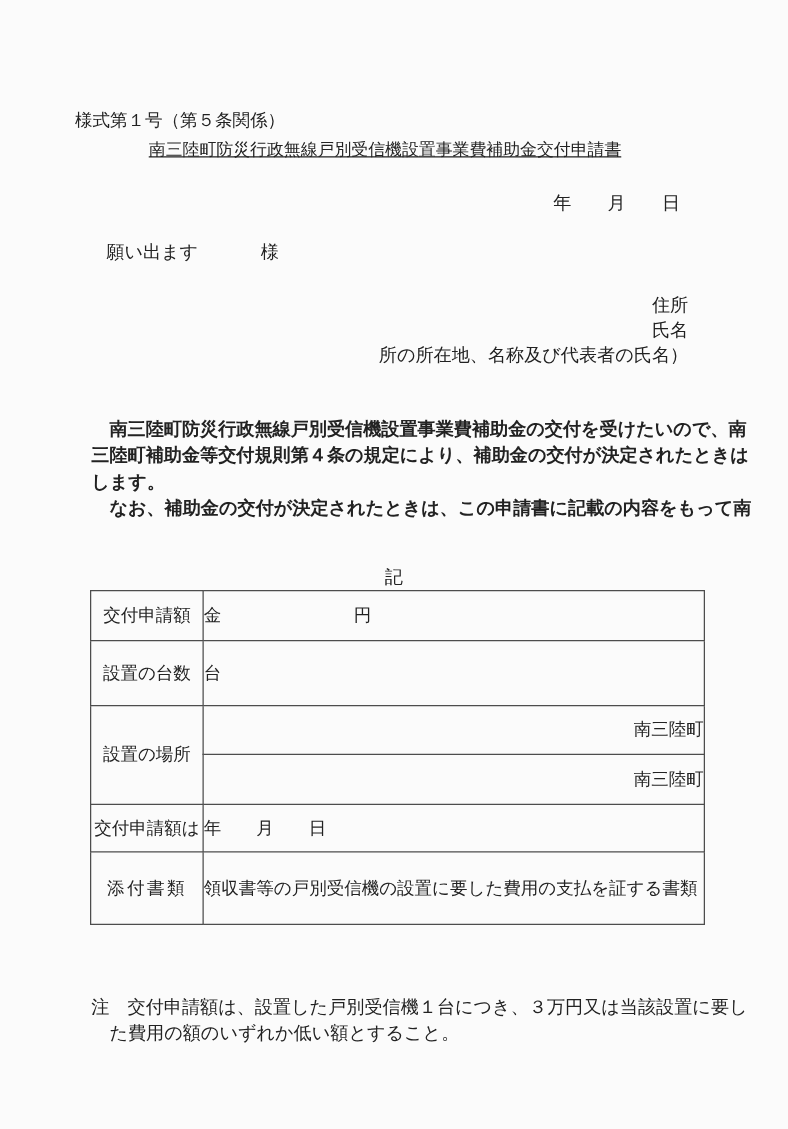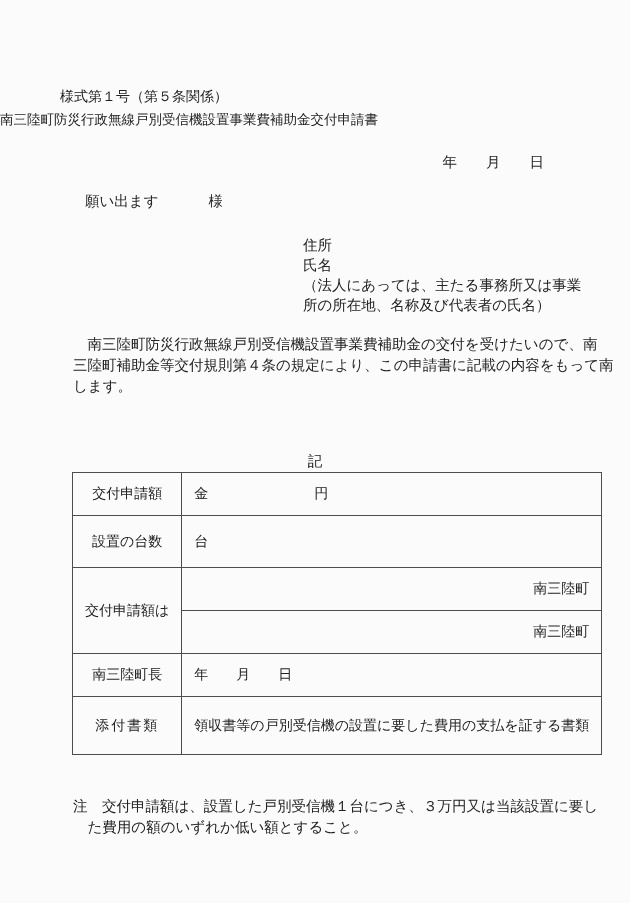--- a/index.html
+++ b/index.html
@@ -8,42 +8,42 @@
     width: 630px; height: 903px;
     background: #fbfbfb;
     color: #222;
     font-family: "Liberation Serif", "DejaVu Serif", serif;
     font-size: 14.5px;
     overflow: hidden;
   }
   .page { position: relative; width: 630px; height: 903px; }
 
   .form-number { position: absolute; left: 60px; top: 88px; font-size: 14px; white-space: nowrap; }
-  .doc-title   { position: absolute; left: 0; top: 111px; width: 616px; text-align: left; font-size: 13.5px; white-space: nowrap; }
+  .doc-title   { position: absolute; left: 0; top: 111px; width: 616px; text-align: center; font-size: 13.5px; white-space: nowrap; text-decoration: underline; }
   .date-line   { position: absolute; top: 153px; right: 86px; white-space: nowrap; }
   .addressee   { position: absolute; left: 85px; top: 192px; white-space: nowrap; }
   .addressee .honorific { margin-left: 50px; }
 
-  .applicant   { position: absolute; left: 303px; top: 235px; line-height: 20px; }
+  .applicant   { position: absolute; left: 303px; top: 235px; line-height: 20px; text-align: right; }
   .applicant div { white-space: nowrap; }
 
   .body-text   { position: absolute; left: 73px; top: 334px; width: 532px; line-height: 21px; }
-  .body-text div { white-space: nowrap; }
+  .body-text div { white-space: nowrap; font-weight: bold; }
 
   .record-marker { position: absolute; left: 0; top: 452px; width: 630px; text-align: center; }
 
   table.app-table {
     position: absolute; left: 72px; top: 472px;
     border-collapse: collapse;
     font-size: 14px;
     table-layout: fixed;
   }
   table.app-table td {
     border: 1px solid #4d4d4d;
-    padding: 12px;
+    padding: 0;
     vertical-align: middle;
     overflow: hidden;
     white-space: nowrap;
   }
   .col-label { width: 90px; }
   .col-value { width: 401px; }
   td.lbl { text-align: center; }
   td.lbl.spaced { letter-spacing: 2px; }
   tr.r1 { height: 40px; }
   tr.r2 { height: 52px; }
@@ -72,28 +72,28 @@
 
   <div class="date-line">年　　月　　日</div>
 
   <div class="addressee">
     <span>願い出ます</span><span class="honorific">様</span>
   </div>
 
   <div class="applicant">
     <div>住所</div>
     <div>氏名</div>
-    <div>（法人にあっては、主たる事務所又は事業</div>
     <div>所の所在地、名称及び代表者の氏名）</div>
   </div>
 
   <div class="body-text">
       <div>　南三陸町防災行政無線戸別受信機設置事業費補助金の交付を受けたいので、南</div>
-      <div>三陸町補助金等交付規則第４条の規定により、この申請書に記載の内容をもって南</div>
+      <div>三陸町補助金等交付規則第４条の規定により、補助金の交付が決定されたときは</div>
       <div>します。</div>
+      <div>　なお、補助金の交付が決定されたときは、この申請書に記載の内容をもって南</div>
     </div>
 
   <div class="record-marker">記</div>
 
   <table class="app-table">
     <colgroup>
       <col class="col-label">
       <col class="col-value">
     </colgroup>
     <tbody>
@@ -101,28 +101,28 @@
       <td class="lbl">交付申請額</td>
       <td class="v-money">
         <span class="prefix">金</span><span class="suffix">円</span>
       </td>
     </tr>
     <tr class="r2">
       <td class="lbl">設置の台数</td>
       <td class="v-count">台</td>
     </tr>
     <tr class="r3a">
-      <td class="lbl" rowspan="2">交付申請額は</td>
+      <td class="lbl" rowspan="2">設置の場所</td>
       <td class="v-place">南三陸町</td>
     </tr>
     <tr class="r3b">
       <td class="v-place">南三陸町</td>
     </tr>
     <tr class="r4">
-      <td class="lbl">南三陸町長</td>
+      <td class="lbl">交付申請額は</td>
       <td class="v-date">年　　月　　日</td>
     </tr>
     <tr class="r5">
       <td class="lbl spaced">添付書類</td>
       <td class="v-docs">領収書等の戸別受信機の設置に要した費用の支払を証する書類</td>
     </tr>
   </tbody>
     </table>
 
   <div class="note">

